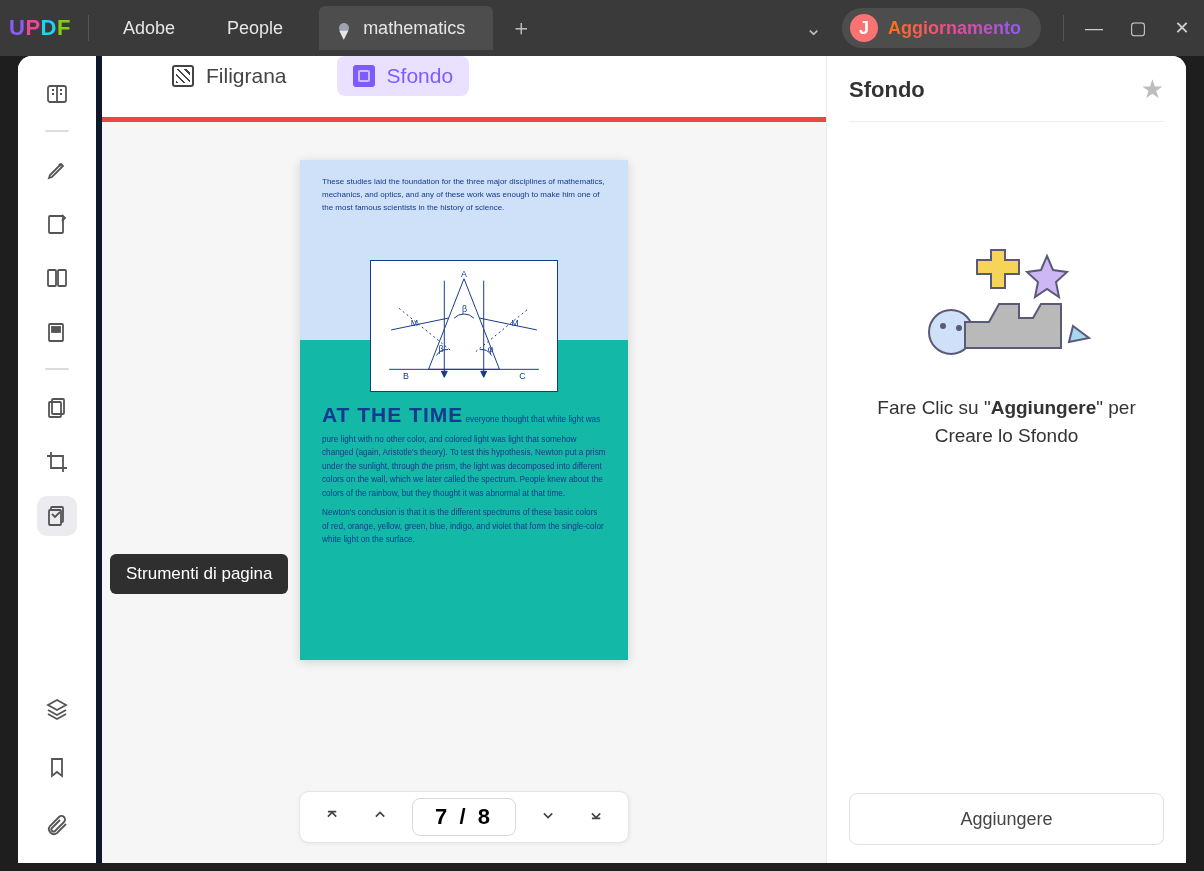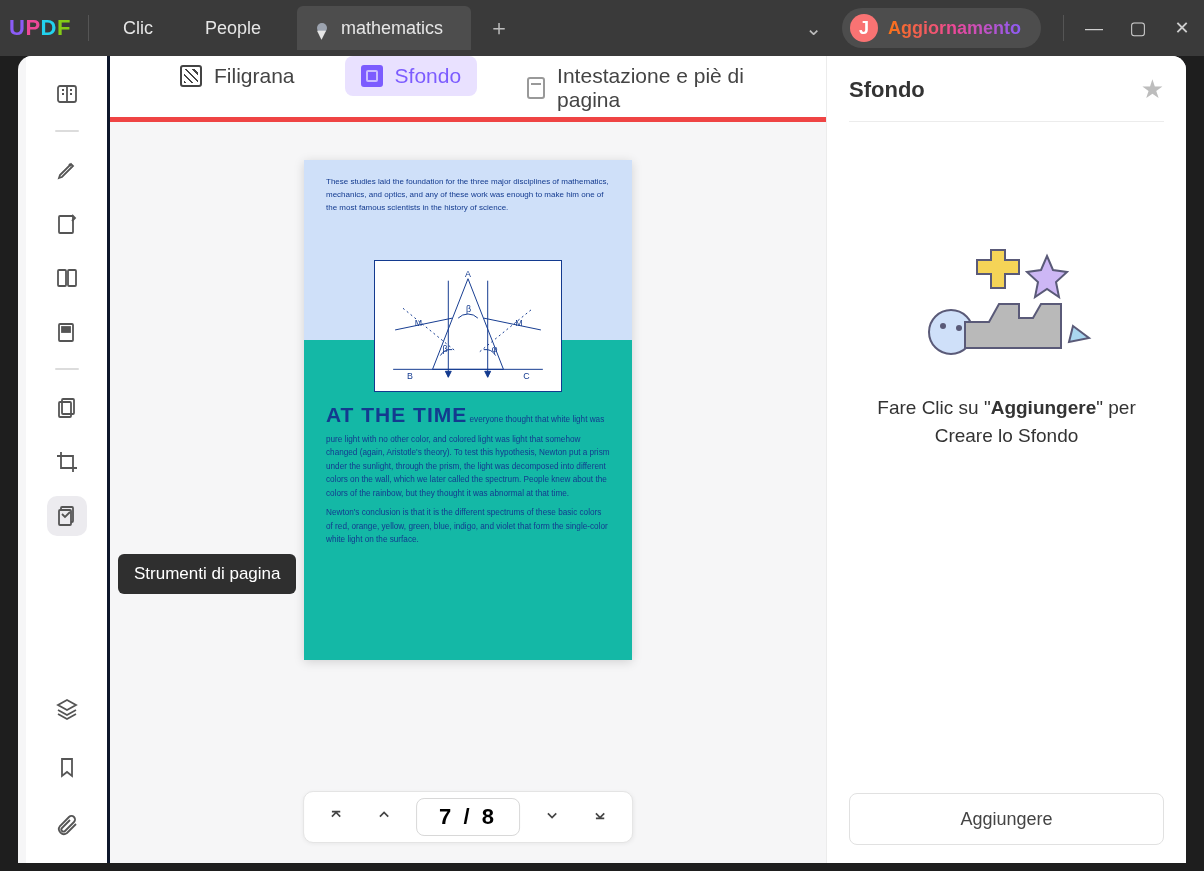--- a/index.html
+++ b/index.html
@@ -31,21 +31,21 @@
   .tb-caret{ font-size:20px; padding:0 20px; color:#bdbdbd; cursor:pointer;}
   .cta { display:flex; align-items:center; gap:10px; background:#4d4d4d; border-radius:22px; padding:6px 20px 6px 8px; margin-right:14px; cursor:pointer;}
   .avatar{ width:28px; height:28px; border-radius:50%; background:#f97373; color:#fff; display:flex; align-items:center; justify-content:center; font-weight:600;}
   .cta-text{ background:linear-gradient(90deg,#f97316,#ec4899,#8b5cf6); -webkit-background-clip:text; background-clip:text; color:transparent; font-weight:600;}
   .win-ctrl{ width:44px; text-align:center; font-size:18px; color:#cfcfcf; cursor:pointer;}
 
   
   .frame{ position:absolute; top:56px; left:18px; right:18px; bottom:8px; background:var(--body-bg); border-radius:14px 14px 0 0; overflow:hidden; display:flex;}
 
   
-  .sidebar{ width:84px; background:#fff; border-right:3px solid #0f172a; padding-top:18px; display:flex; flex-direction:column; align-items:center; gap:0; position:relative;margin-left:8px;}
+  .sidebar{ width:84px; background:#fff; border-right:6px solid #0f172a; padding-top:18px; display:flex; flex-direction:column; align-items:center; gap:0; position:relative;}
   .side-btn{ width:40px; height:40px; border-radius:10px; display:flex; align-items:center; justify-content:center; color:#555; cursor:pointer; margin-bottom:14px;}
   .side-btn svg{ width:24px; height:24px; display:block;}
   .side-sep{ width:24px; height:2px; background:#dcdcdc; border-radius:1px; margin:2px 0 18px;}
   .side-btn.active{ background:#ecebef;}
   .side-bottom{ margin-top:auto; padding-bottom:18px; display:flex; flex-direction:column; align-items:center; gap:18px;}
   .tooltip{ position:absolute; left:92px; top:498px; background:#2f2f2f; color:#fff; font-size:17px; padding:10px 16px; border-radius:6px; white-space:nowrap; pointer-events:none;}
 
   
   .center{ flex:1; display:flex; flex-direction:column; position:relative; min-width:0;}
   .toolbar{ height:66px; display:flex; align-items:flex-start; gap:34px; padding:0 54px; background:#fff; border-bottom:5px solid #ef4444;}
@@ -84,21 +84,21 @@
 <body>
 
 <div class="titlebar">
   <div class="logo">
       <span>U</span>
       <span>P</span>
       <span>D</span>
       <span>F</span>
     </div>
   <div class="vsep"></div>
-  <div class="menu-item">Clic</div>
+  <div class="menu-item">Adobe</div>
   <div class="menu-item">People</div>
   <div class="tab">
     <span class="tabicon">▾</span>
     <span>mathematics</span>
   </div>
   <div class="tab-add">＋</div>
   <div class="tb-spacer"></div>
   <div class="tb-caret">⌄</div>
   <div class="cta">
     <div class="avatar">J</div>
@@ -187,24 +187,20 @@
 
   <div class="center">
     <div class="toolbar">
       <div class="tool">
         <span class="tool-icon hatch"></span>
         <span>Filigrana</span>
       </div>
       <div class="tool active">
         <span class="tool-icon fill"></span>
         <span>Sfondo</span>
-      </div>
-      <div class="tool">
-        <span class="tool-icon plain" style="border-color:#999"></span>
-        <span>Intestazione e piè di pagina</span>
       </div>
     </div>
 
     <div class="canvas">
       <div class="page">
         <div class="page-hero">These studies laid the foundation for the three major disciplines of mathematics, mechanics, and optics, and any of these work was enough to make him one of the most famous scientists in the history of science.</div>
         <div class="page-diagram">
           <svg viewBox="0 0 188 132" width="100%" height="100%">
             <g stroke="#133a8f" stroke-width="1" fill="none">
               <line x1="18" y1="110" x2="170" y2="110"></line>

